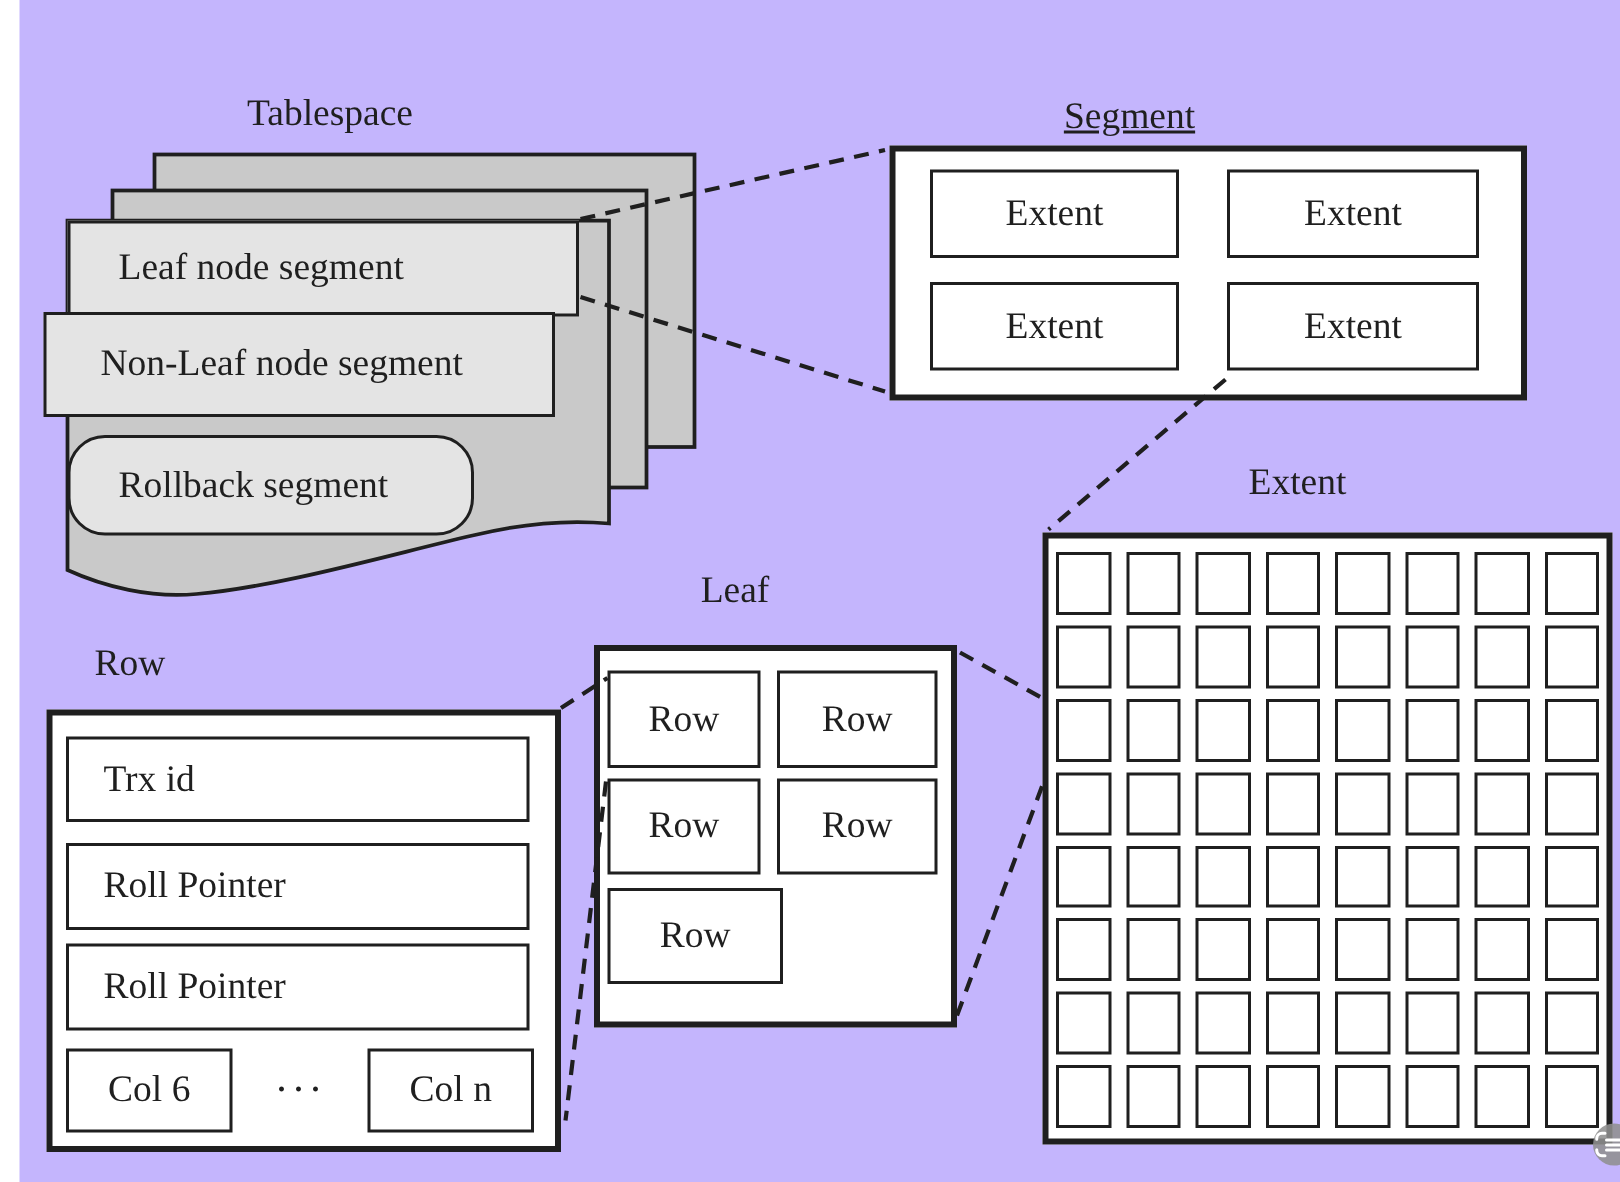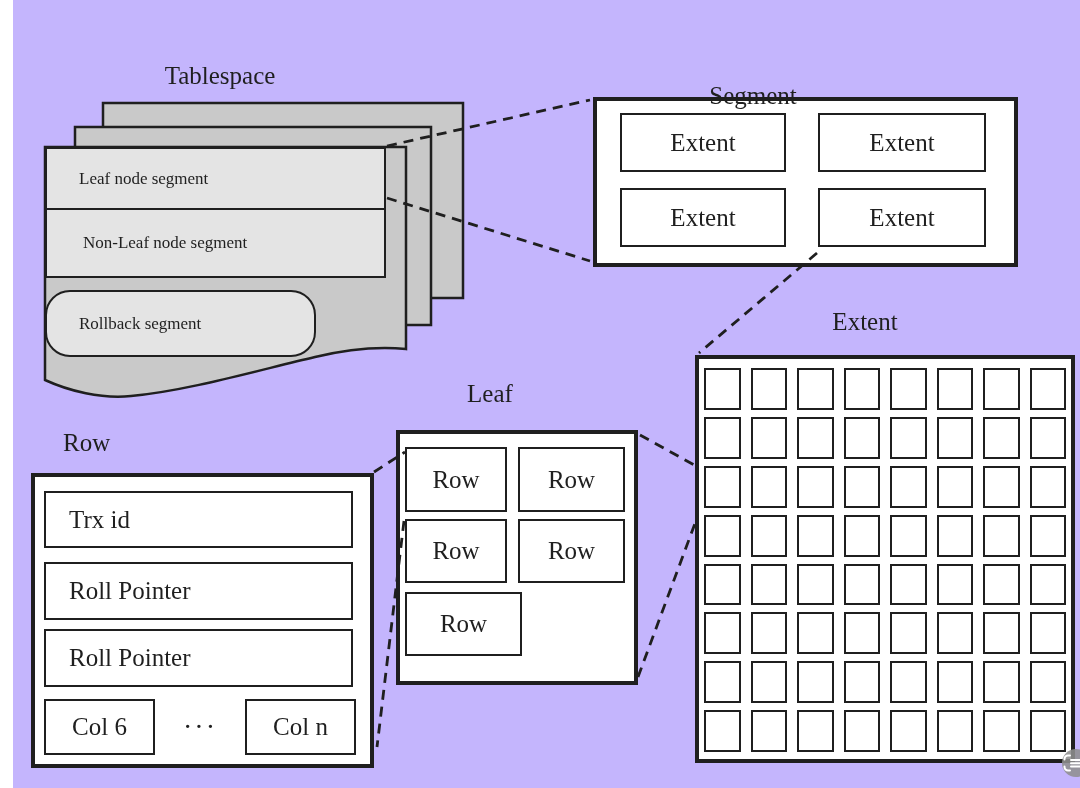--- a/index.html
+++ b/index.html
@@ -10,21 +10,21 @@
   .layer{position:absolute;left:0;top:0;width:1080px;height:788px;pointer-events:none;}
   .layer.under{z-index:0;}
   .layer.over{z-index:3;}
   .t{
     position:absolute;z-index:2;text-align:center;font-size:25px;line-height:26px;
     white-space:nowrap;
   }
   .card{
     position:absolute;z-index:1;background:#e4e4e4;border:2.5px solid #1f1f1f;
     box-sizing:border-box;display:flex;align-items:center;padding-left:32px;
-    font-size:17px;white-space:nowrap;
+    font-size:25px;white-space:nowrap;
   }
   .bigbox{
     position:absolute;z-index:1;background:#ffffff;border:4.5px solid #1f1f1f;
     box-sizing:border-box;
   }
   .innerbox{
     position:absolute;background:#ffffff;border:2.5px solid #1f1f1f;
     box-sizing:border-box;display:flex;align-items:center;justify-content:center;
     font-size:25px;white-space:nowrap;
   }
@@ -47,27 +47,27 @@
   <svg class="layer under" viewBox="0 0 1080 788">
     <rect x="90" y="103" width="360" height="195" fill="#c9c9c9" stroke="#1f1f1f" stroke-width="2.5"></rect>
     <rect x="62" y="127" width="356" height="198" fill="#c9c9c9" stroke="#1f1f1f" stroke-width="2.5"></rect>
     <path d="M 32 147 L 393 147 L 393 349
              C 362 346, 331 350, 302 357
              C 246 370, 174 391, 118 396
              C 88 399, 56 391, 32 380 Z" fill="#c9c9c9" stroke="#1f1f1f" stroke-width="2.5"></path>
   </svg>
 
   <div class="t" style="left:107px;top:63px;width:200px;">Tablespace</div>
-  <div class="t" style="left:640px;top:83px;width:200px;">Segment</div>
+  <div class="t" style="left:640px;top:65px;width:200px;text-decoration:underline;">Segment</div>
   <div class="t" style="left:752px;top:309px;width:200px;">Extent</div>
   <div class="t" style="left:377px;top:381px;width:200px;">Leaf</div>
   <div class="t" style="left:50px;top:430px;width:80px;text-align:left;">Row</div>
 
   <div class="card" style="left:32px;top:147px;width:341px;height:64px;">Leaf node segment</div>
-  <div class="card" style="left:32px;top:208px;width:341px;height:70px;padding-left:36px;">Non-Leaf node segment</div>
+  <div class="card" style="left:16px;top:208px;width:341px;height:70px;padding-left:36px;">Non-Leaf node segment</div>
   <div class="card" style="left:32px;top:290px;width:271px;height:67px;border-radius:25px;">Rollback segment</div>
 
   <div class="bigbox" style="left:580px;top:97px;width:425px;height:170px;">
     <div class="innerbox" style="left:23px;top:12px;width:166px;height:59px;">Extent</div>
     <div class="innerbox" style="left:221px;top:12px;width:168px;height:59px;">Extent</div>
     <div class="innerbox" style="left:23px;top:87px;width:166px;height:59px;">Extent</div>
     <div class="innerbox" style="left:221px;top:87px;width:168px;height:59px;">Extent</div>
   </div>
 
   <div class="bigbox" style="left:682px;top:355px;width:380px;height:408px;">

